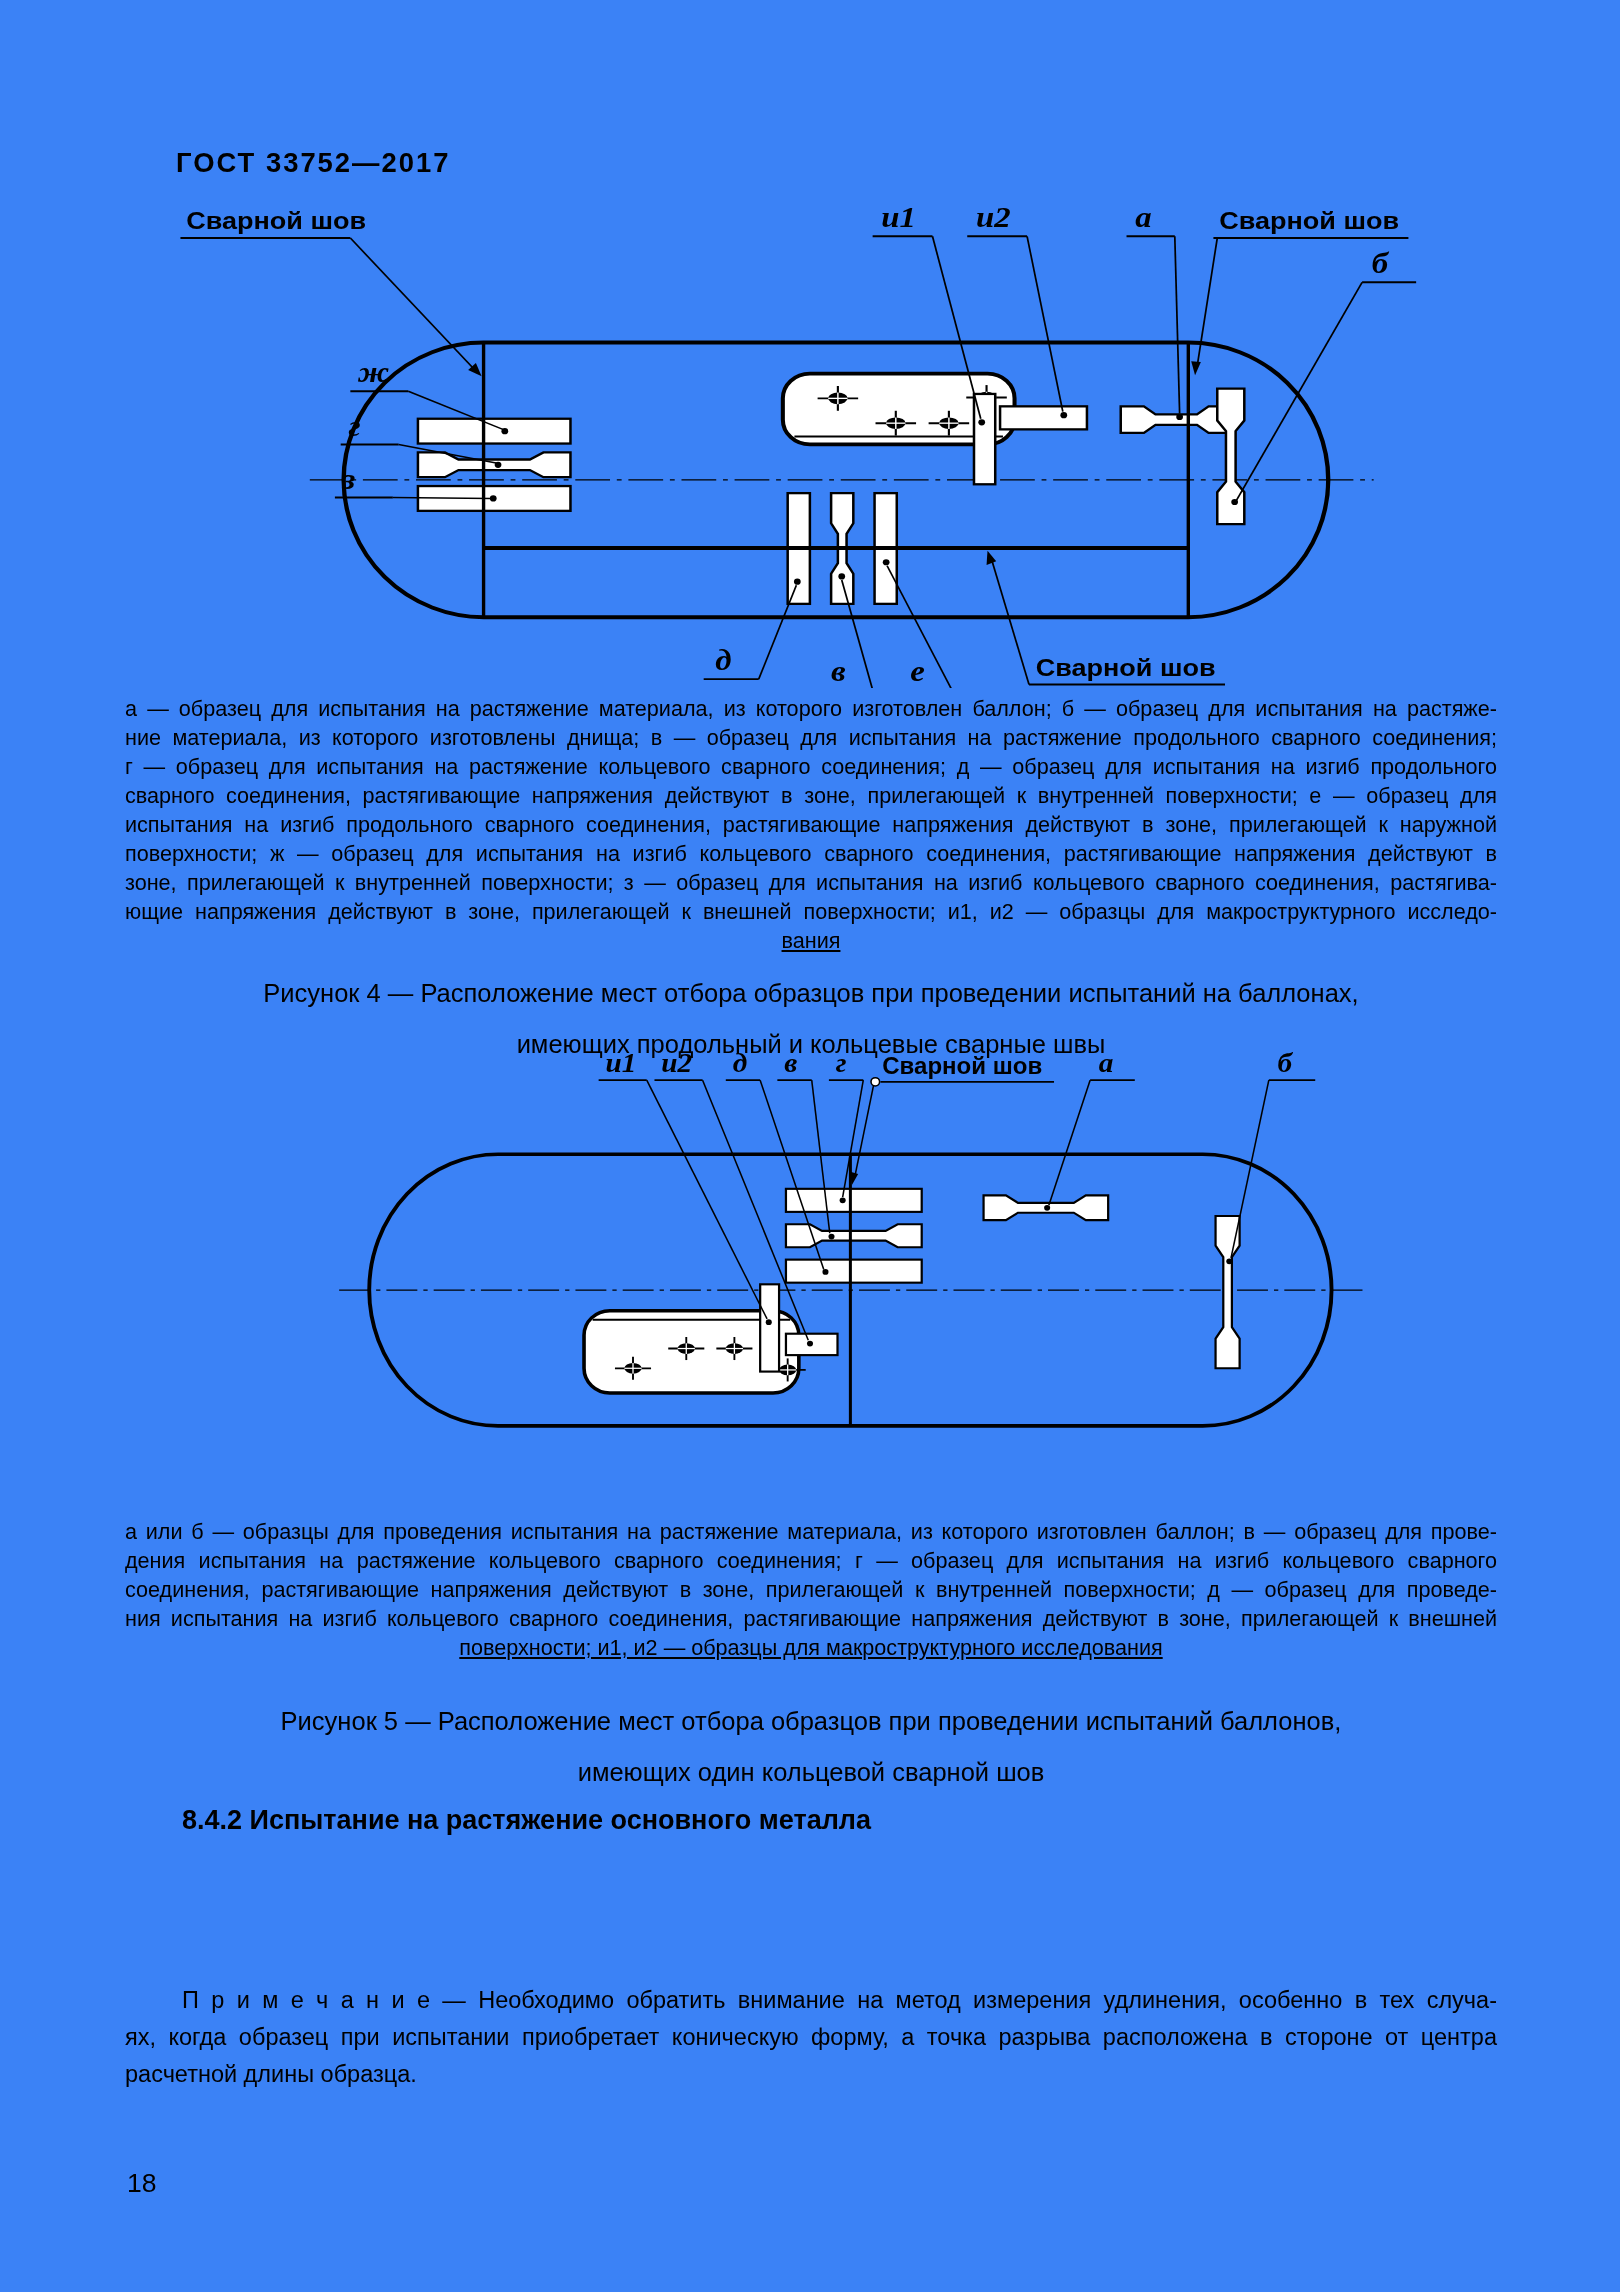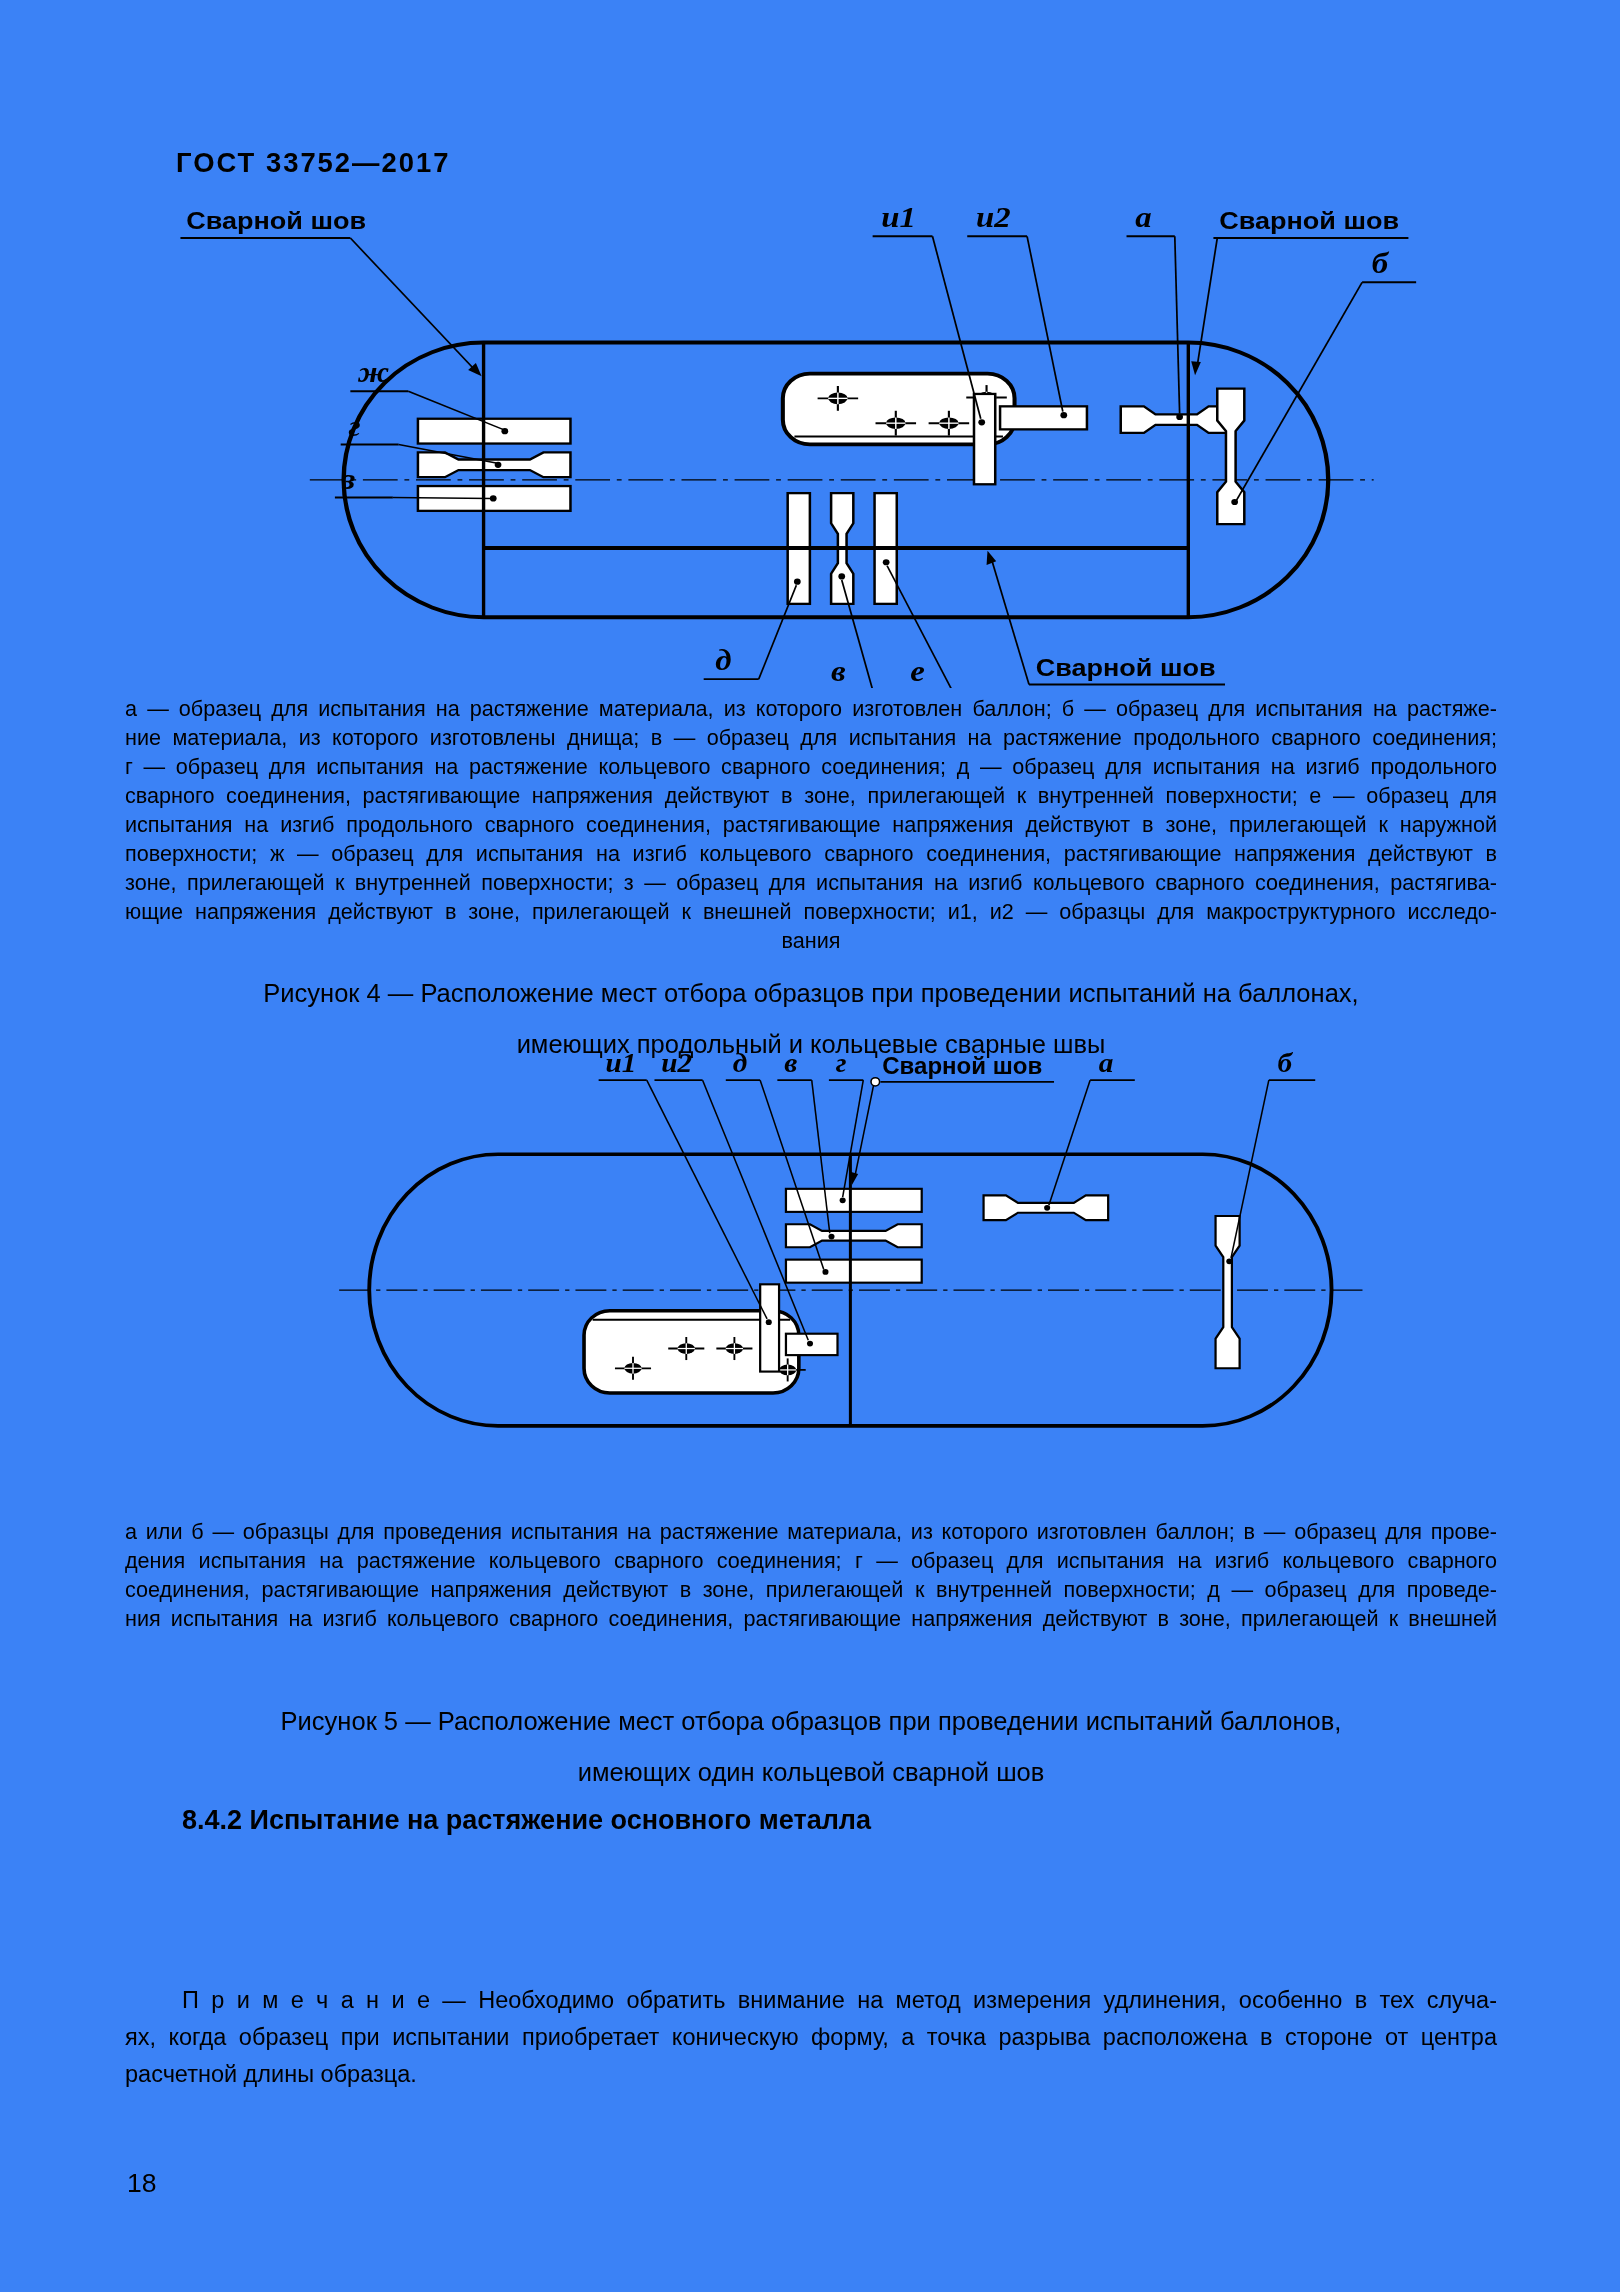--- a/index.html
+++ b/index.html
@@ -5,21 +5,21 @@
   html,body{margin:0;padding:0;background:#e8e8e8;}
   .page{position:relative;width:1620px;height:2293px;background:#3b82f6;margin:0 auto;
         font-family:"Liberation Sans",sans-serif;color:#000;overflow:hidden;}
   .hdr{position:absolute;left:176px;top:147px;font:700 27.4px "Liberation Sans",sans-serif;letter-spacing:2px;}
   .figsvg{position:absolute;}
   #fig4{left:165px;top:192px;width:1255px;height:496px;}
   #fig5{left:279px;top:1039px;width:1117px;height:461px;}
   .cap{position:absolute;left:125px;width:1372px;font:21.6px/29px "Liberation Sans",sans-serif;}
   #cap4{top:694px;} #cap5{top:1517px;}
   .cap-line{text-align:justify;text-align-last:justify;}
-  .cap-last{text-align:center;text-align-last:center;}
+  .cap-last{text-align:center;text-align-last:center;text-decoration:underline;}
   .figtitle{position:absolute;left:125px;width:1372px;font:25.5px/51px "Liberation Sans",sans-serif;text-align:center;}
   #title4{top:968px;} #title5{top:1696px;}
   .h842{position:absolute;left:182px;top:1805px;font:700 27px "Liberation Sans",sans-serif;}
   .bodyblock{position:absolute;left:125px;width:1372px;top:1849px;}
   .noteblock{position:absolute;left:125px;width:1372px;top:1982px;}
   .body-line{font:27px/37px "Liberation Sans",sans-serif;text-align:justify;text-align-last:justify;}
   .body-first{text-indent:57px;}
   .body-last{text-align-last:left;}
   .note-line{font:23.5px/37px "Liberation Sans",sans-serif;text-align:justify;text-align-last:justify;}
   .note-first{text-indent:57px;}
@@ -251,20 +251,21 @@
       <line class="ldr" x1="1152" y1="50" x2="1108" y2="266"></line>
       <circle class="dot" cx="1106" cy="270" r="3.5"></circle>
     </g>
   </svg>
 
   <div id="cap5" class="cap">
     <div class="cap-line">а или б — образцы для проведения испытания на растяжение материала, из которого изготовлен баллон; в — образец для прове-</div>
     <div class="cap-line">дения испытания на растяжение кольцевого сварного соединения; г — образец для испытания на изгиб кольцевого сварного</div>
     <div class="cap-line">соединения, растягивающие напряжения действуют в зоне, прилегающей к внутренней поверхности; д — образец для проведе-</div>
     <div class="cap-line">ния испытания на изгиб кольцевого сварного соединения, растягивающие напряжения действуют в зоне, прилегающей к внешней</div>
+    <div class="cap-last">поверхности; и1, и2 — образцы для макроструктурного исследования</div>
   </div>
 
   <div id="title5" class="figtitle">
     <div>Рисунок 5 — Расположение мест отбора образцов при проведении испытаний баллонов,</div>
     <div>имеющих один кольцевой сварной шов</div>
   </div>
 
   <div class="h842">8.4.2  Испытание на растяжение основного металла</div>
 
 

